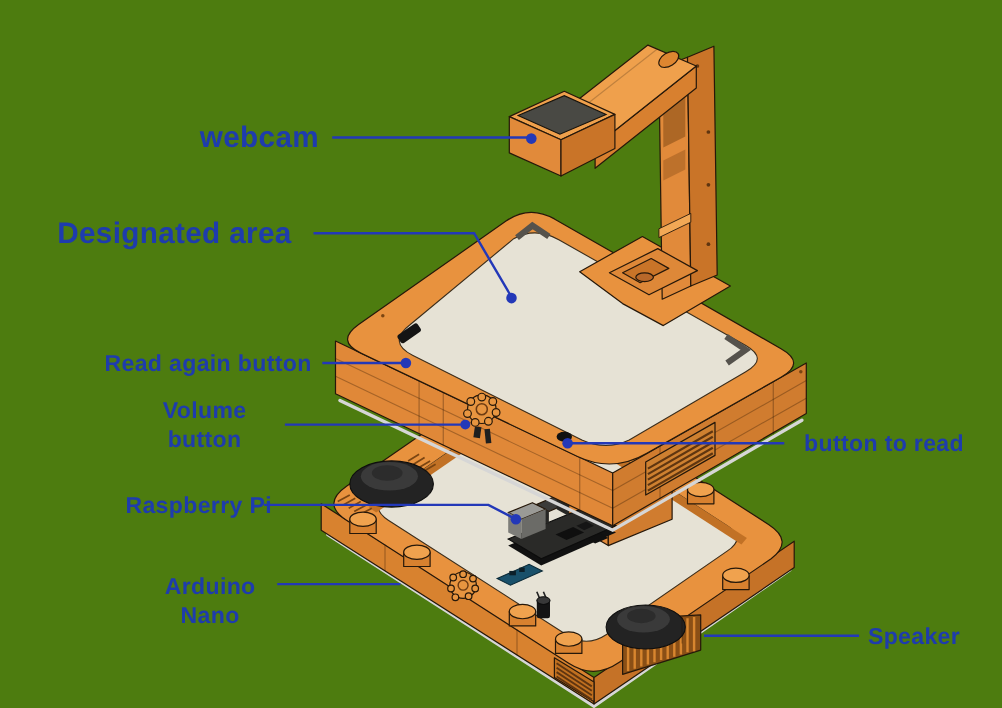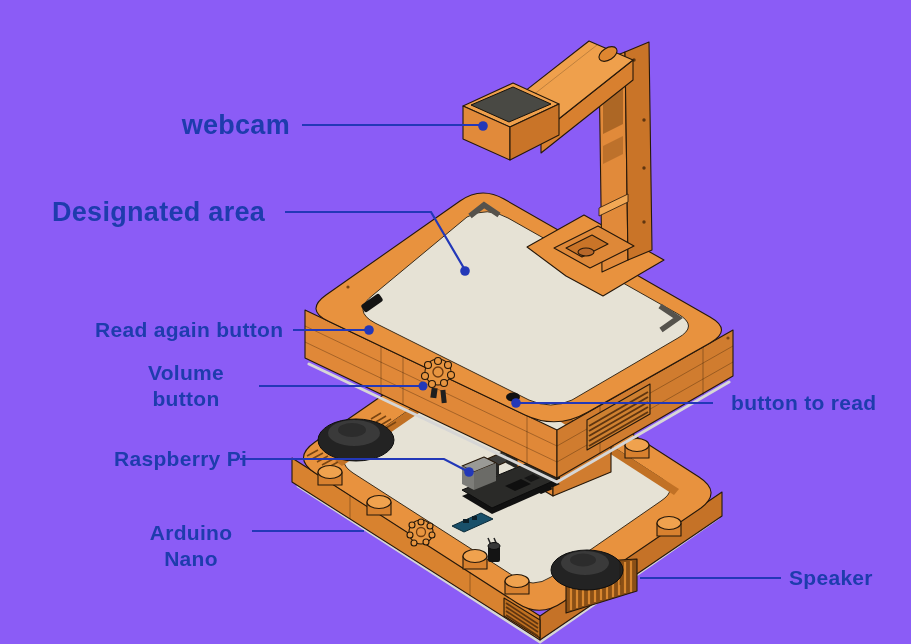--- a/index.html
+++ b/index.html
@@ -1,16 +1,16 @@
 <!DOCTYPE html>
 <html><head>
 <meta charset="utf-8">
 <style>
   html,body{margin:0;padding:0;background:#ffffff;}
-  .stage{position:relative;width:911px;height:644px;background:#8b5cf6;overflow:hidden;
+  .stage{position:relative;width:911px;height:644px;background:#4d7c0f;overflow:hidden;
          font-family:"Liberation Sans", sans-serif;}
   svg{display:block}
   .ol{stroke:#26180a;stroke-width:1.1;stroke-linejoin:round;}
   .lbl{fill:#1e3cad;font-family:"Liberation Sans",sans-serif;font-weight:bold;letter-spacing:.3px;}
   .lbl-big{font-size:27px;}
   .lbl-sm{font-size:21px;}
   .lead{stroke:#2338b8;stroke-width:2.2;fill:none;}
   .dot{fill:#2338b8;stroke:none;}
   .seam{stroke:rgba(45,22,0,.32);stroke-width:1;fill:none;}
   .ridge{stroke:rgba(30,15,0,.28);stroke-width:1.2;fill:none;}

